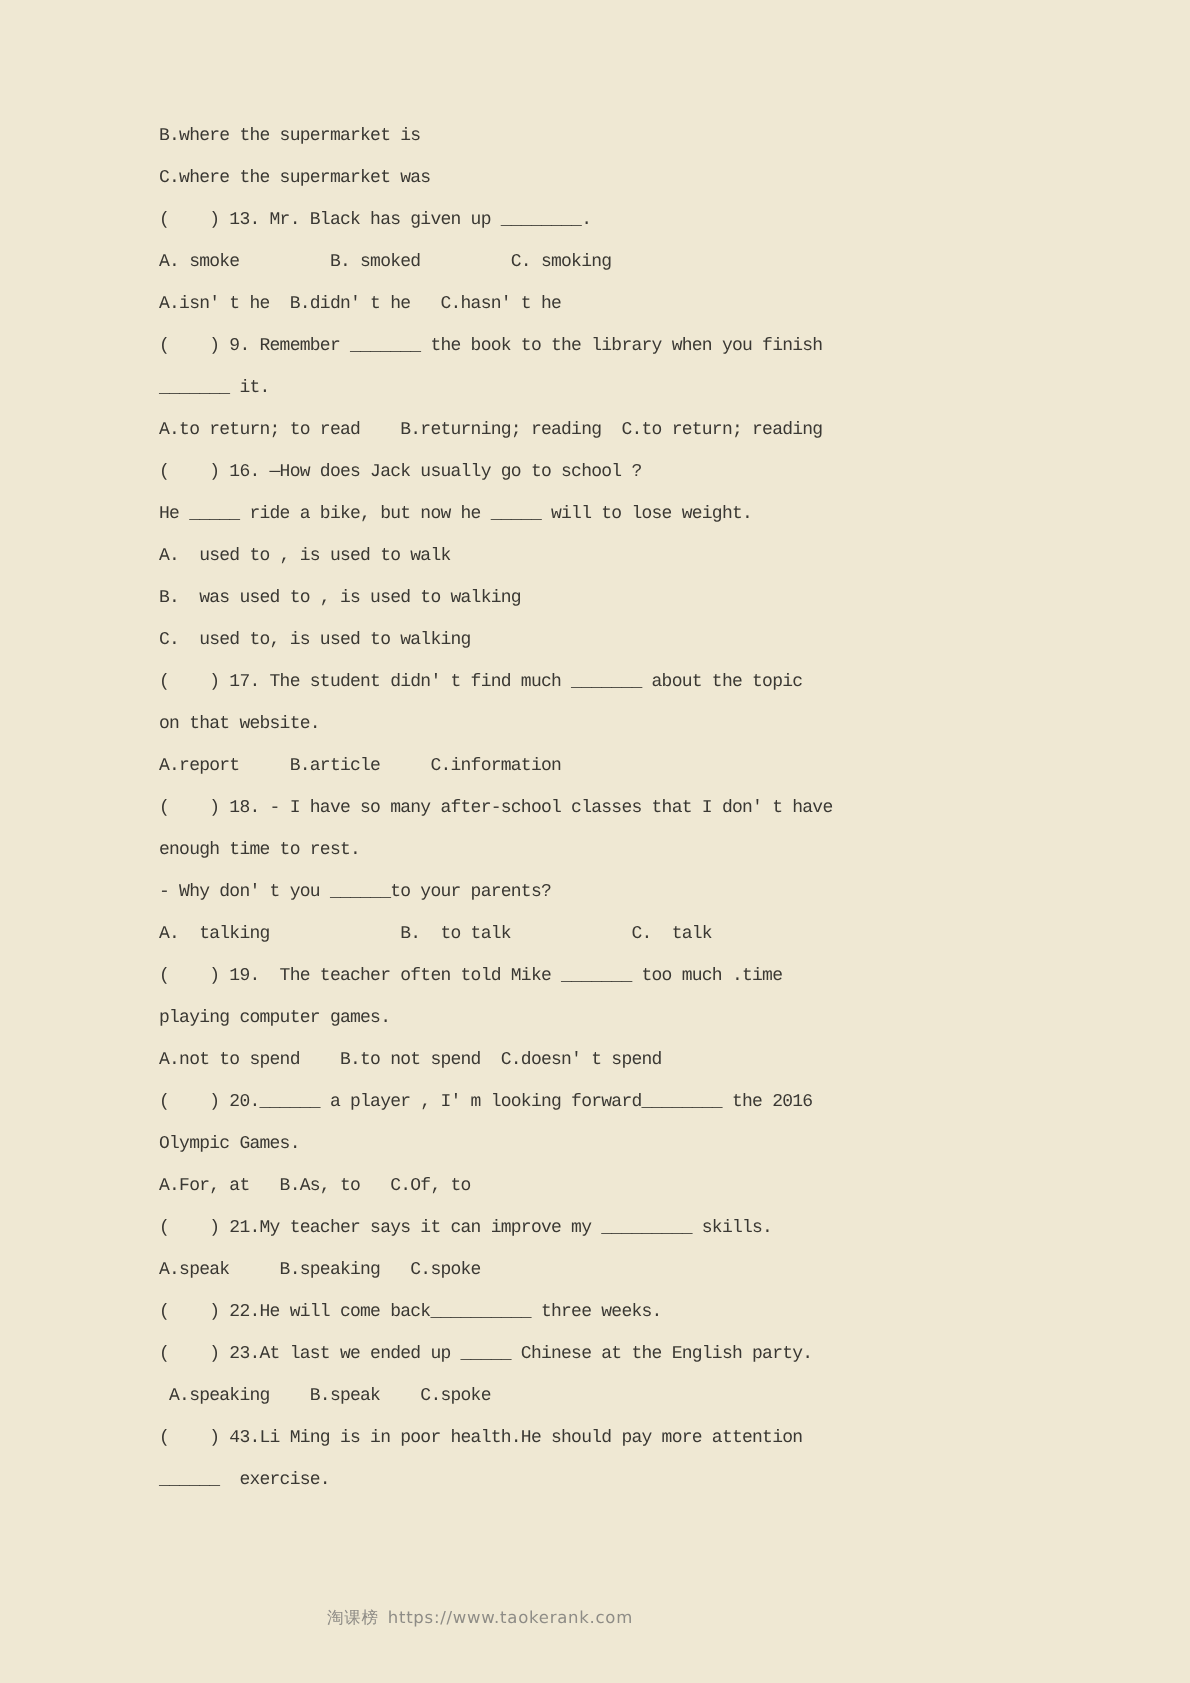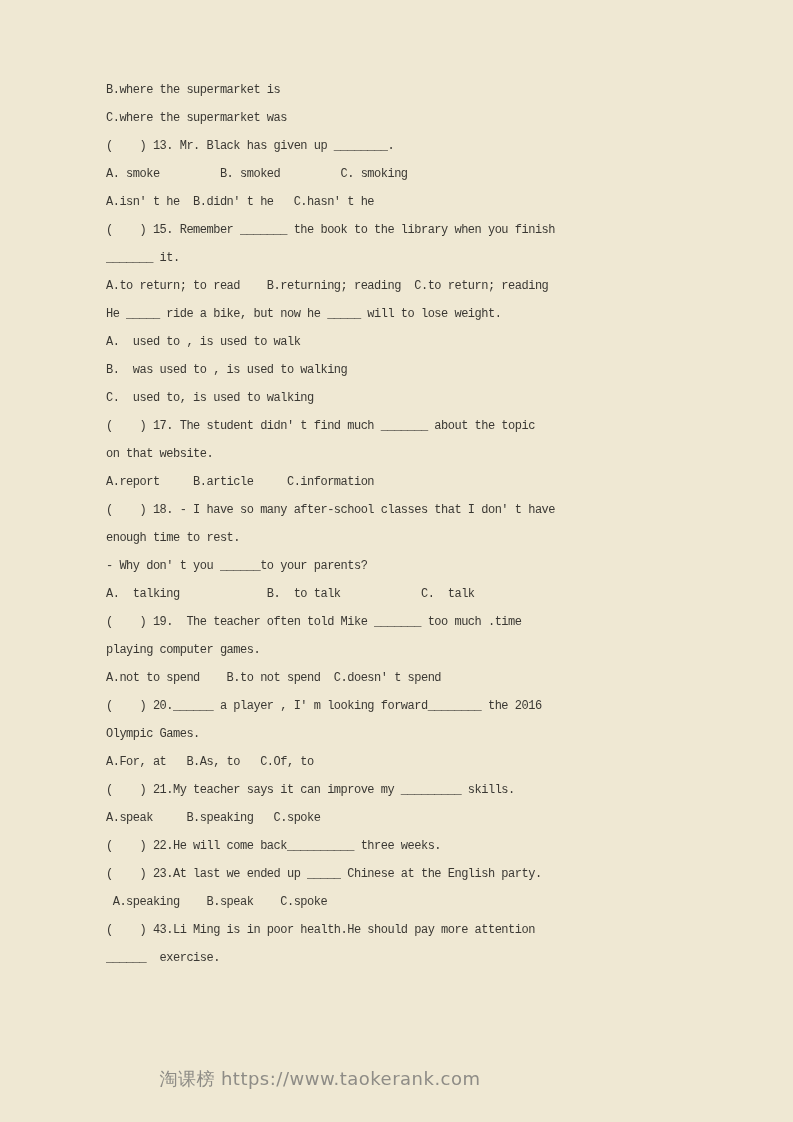--- a/index.html
+++ b/index.html
@@ -32,40 +32,41 @@
     letter-spacing: -0.5px;
     color: #3a3833;
   }
   .footer {
     position: absolute;
     top: 1066px;
     left: 0;
     width: 640px;
     text-align: center;
     font-family: "DejaVu Sans", "Liberation Sans", sans-serif;
-    font-size: 18px;
+    font-size: 11px;
     line-height: 26px;
     color: #8e8c86;
     letter-spacing: 0.5px;
   }
   .footer .site-name { margin-right: 6px; }
 </style>
 </head>
 <body>
 
 <div class="page">
   <div class="doc">
     <div class="line">B.where the supermarket is</div>
     <div class="line">C.where the supermarket was</div>
     <div class="line">(    ) 13. Mr. Black has given up ________.</div>
     <div class="line">A. smoke         B. smoked         C. smoking</div>
     <div class="line">A.isn' t he  B.didn' t he   C.hasn' t he</div>
-    <div class="line">(    ) 15. Remember _______ the book to the library when you finish</div>
+    <div class="line">(    ) 9. Remember _______ the book to the library when you finish</div>
     <div class="line">_______ it.</div>
     <div class="line">A.to return; to read    B.returning; reading  C.to return; reading</div>
+    <div class="line">(    ) 16. —How does Jack usually go to school ?</div>
     <div class="line">He _____ ride a bike, but now he _____ will to lose weight.</div>
     <div class="line">A.  used to , is used to walk</div>
     <div class="line">B.  was used to , is used to walking</div>
     <div class="line">C.  used to, is used to walking</div>
     <div class="line">(    ) 17. The student didn' t find much _______ about the topic</div>
     <div class="line">on that website.</div>
     <div class="line">A.report     B.article     C.information</div>
     <div class="line">(    ) 18. - I have so many after-school classes that I don' t have</div>
     <div class="line">enough time to rest.</div>
     <div class="line">- Why don' t you ______to your parents?</div>

